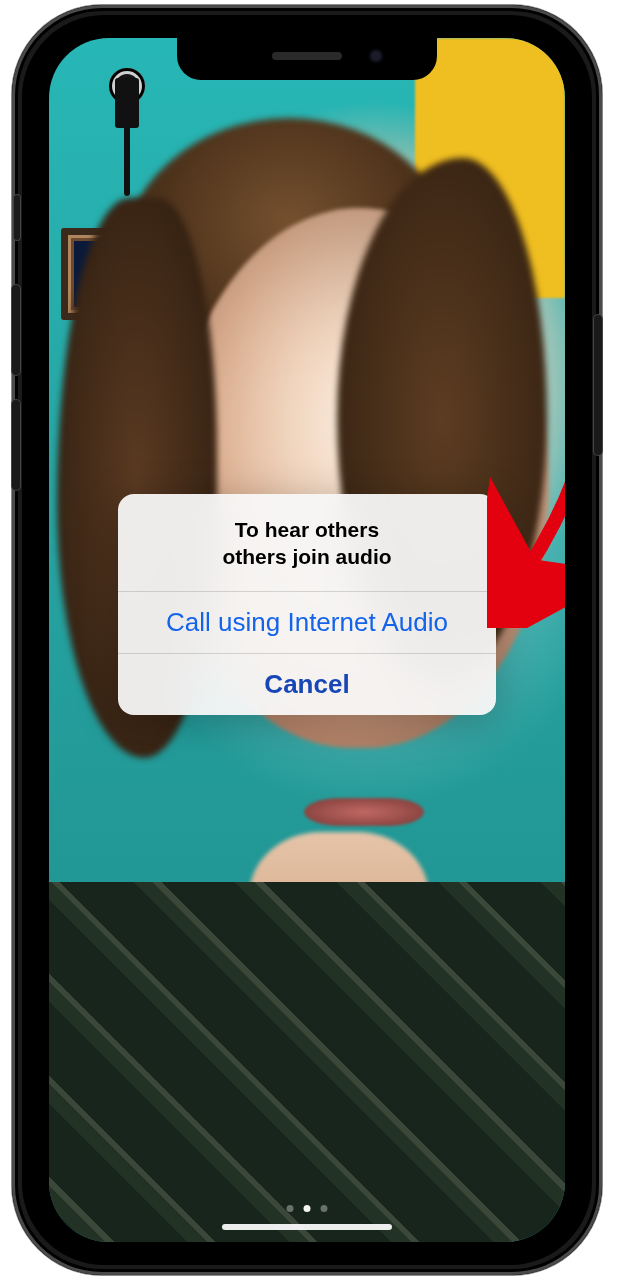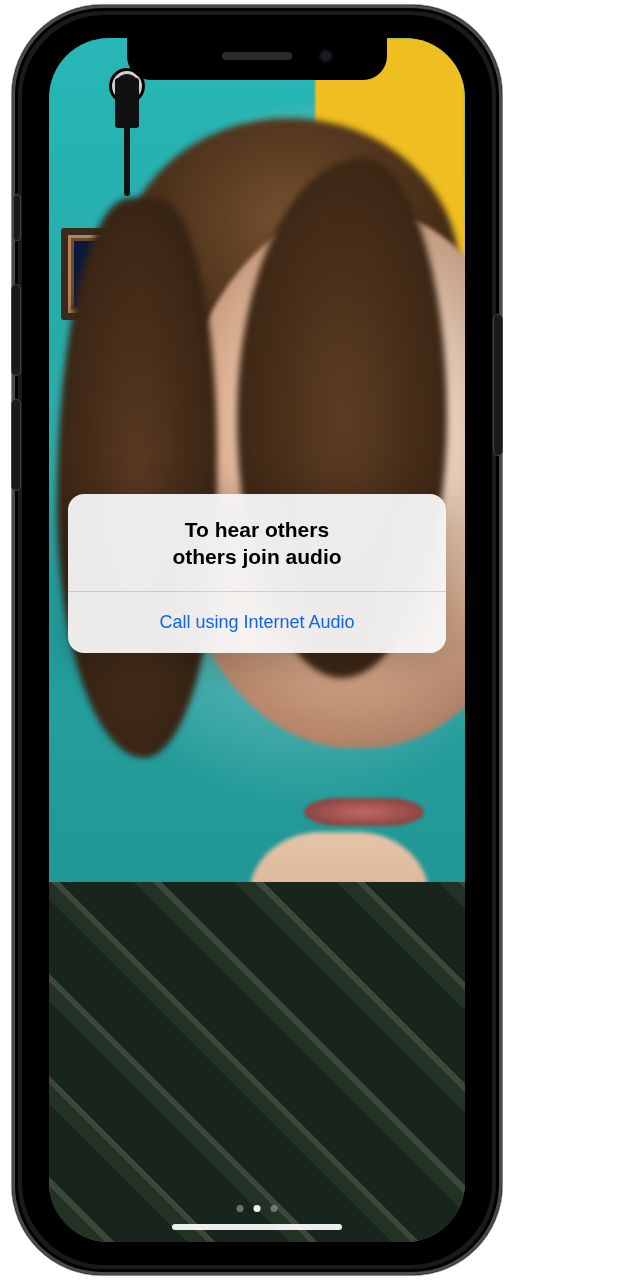--- a/index.html
+++ b/index.html
@@ -9,21 +9,21 @@
     background: #fff;
     font-family: -apple-system, "Helvetica Neue", Helvetica, Arial, sans-serif;
     overflow: hidden;
   }
 
   
   .device {
     position: absolute;
     left: 12px;
     top: 5px;
-    width: 490px;
+    width: 590px;
     height: 1270px;
     background: #1a1a1a;
     border-radius: 90px;
     box-shadow:
       inset 0 0 0 3px #4a4a4a,
       inset 0 0 0 6px #000,
       0 0 0 1px #888;
   }
   .device-inner {
     position: absolute;
@@ -185,21 +185,21 @@
     font-weight: 600;
     color: #000;
     line-height: 1.3;
   }
   .sheet .row {
     height: 62px;
     border-top: 1px solid rgba(0,0,0,0.14);
     display: flex;
     align-items: center;
     justify-content: center;
-    font-size: 18px;
+    font-size: 26px;
     color: #1464eb;
     cursor: pointer;
     background: transparent;
     width: 100%;
     border-left: none; border-right: none; border-bottom: none;
     font-family: inherit;
   }
   .sheet .row.cancel { font-weight: 600; color:#1747b6; }
 
   
@@ -263,20 +263,21 @@
         <div class="speaker"></div>
         <div class="cam"></div>
       </div>
 
       <div class="sheet">
         <div class="msg">
           <span>To hear others</span><br>
           <span>others join audio</span>
         </div>
         <button class="row">Call using Internet Audio</button>
+        <button class="row cancel">Cancel</button>
       </div>
 
       <svg class="arrow" viewBox="0 0 120 220">
         <defs>
           <marker id="ah" markerWidth="14" markerHeight="14" refX="6" refY="6" orient="auto">
             <path d="M0,0 L12,6 L0,12 L3,6 Z" fill="#e3000f"></path>
           </marker>
         </defs>
         <path d="M104,6 C96,60 70,120 24,186" fill="none" stroke-width="14" stroke-linecap="round" marker-end="url(#ah)" stroke="#e3000f"></path>
       </svg>

